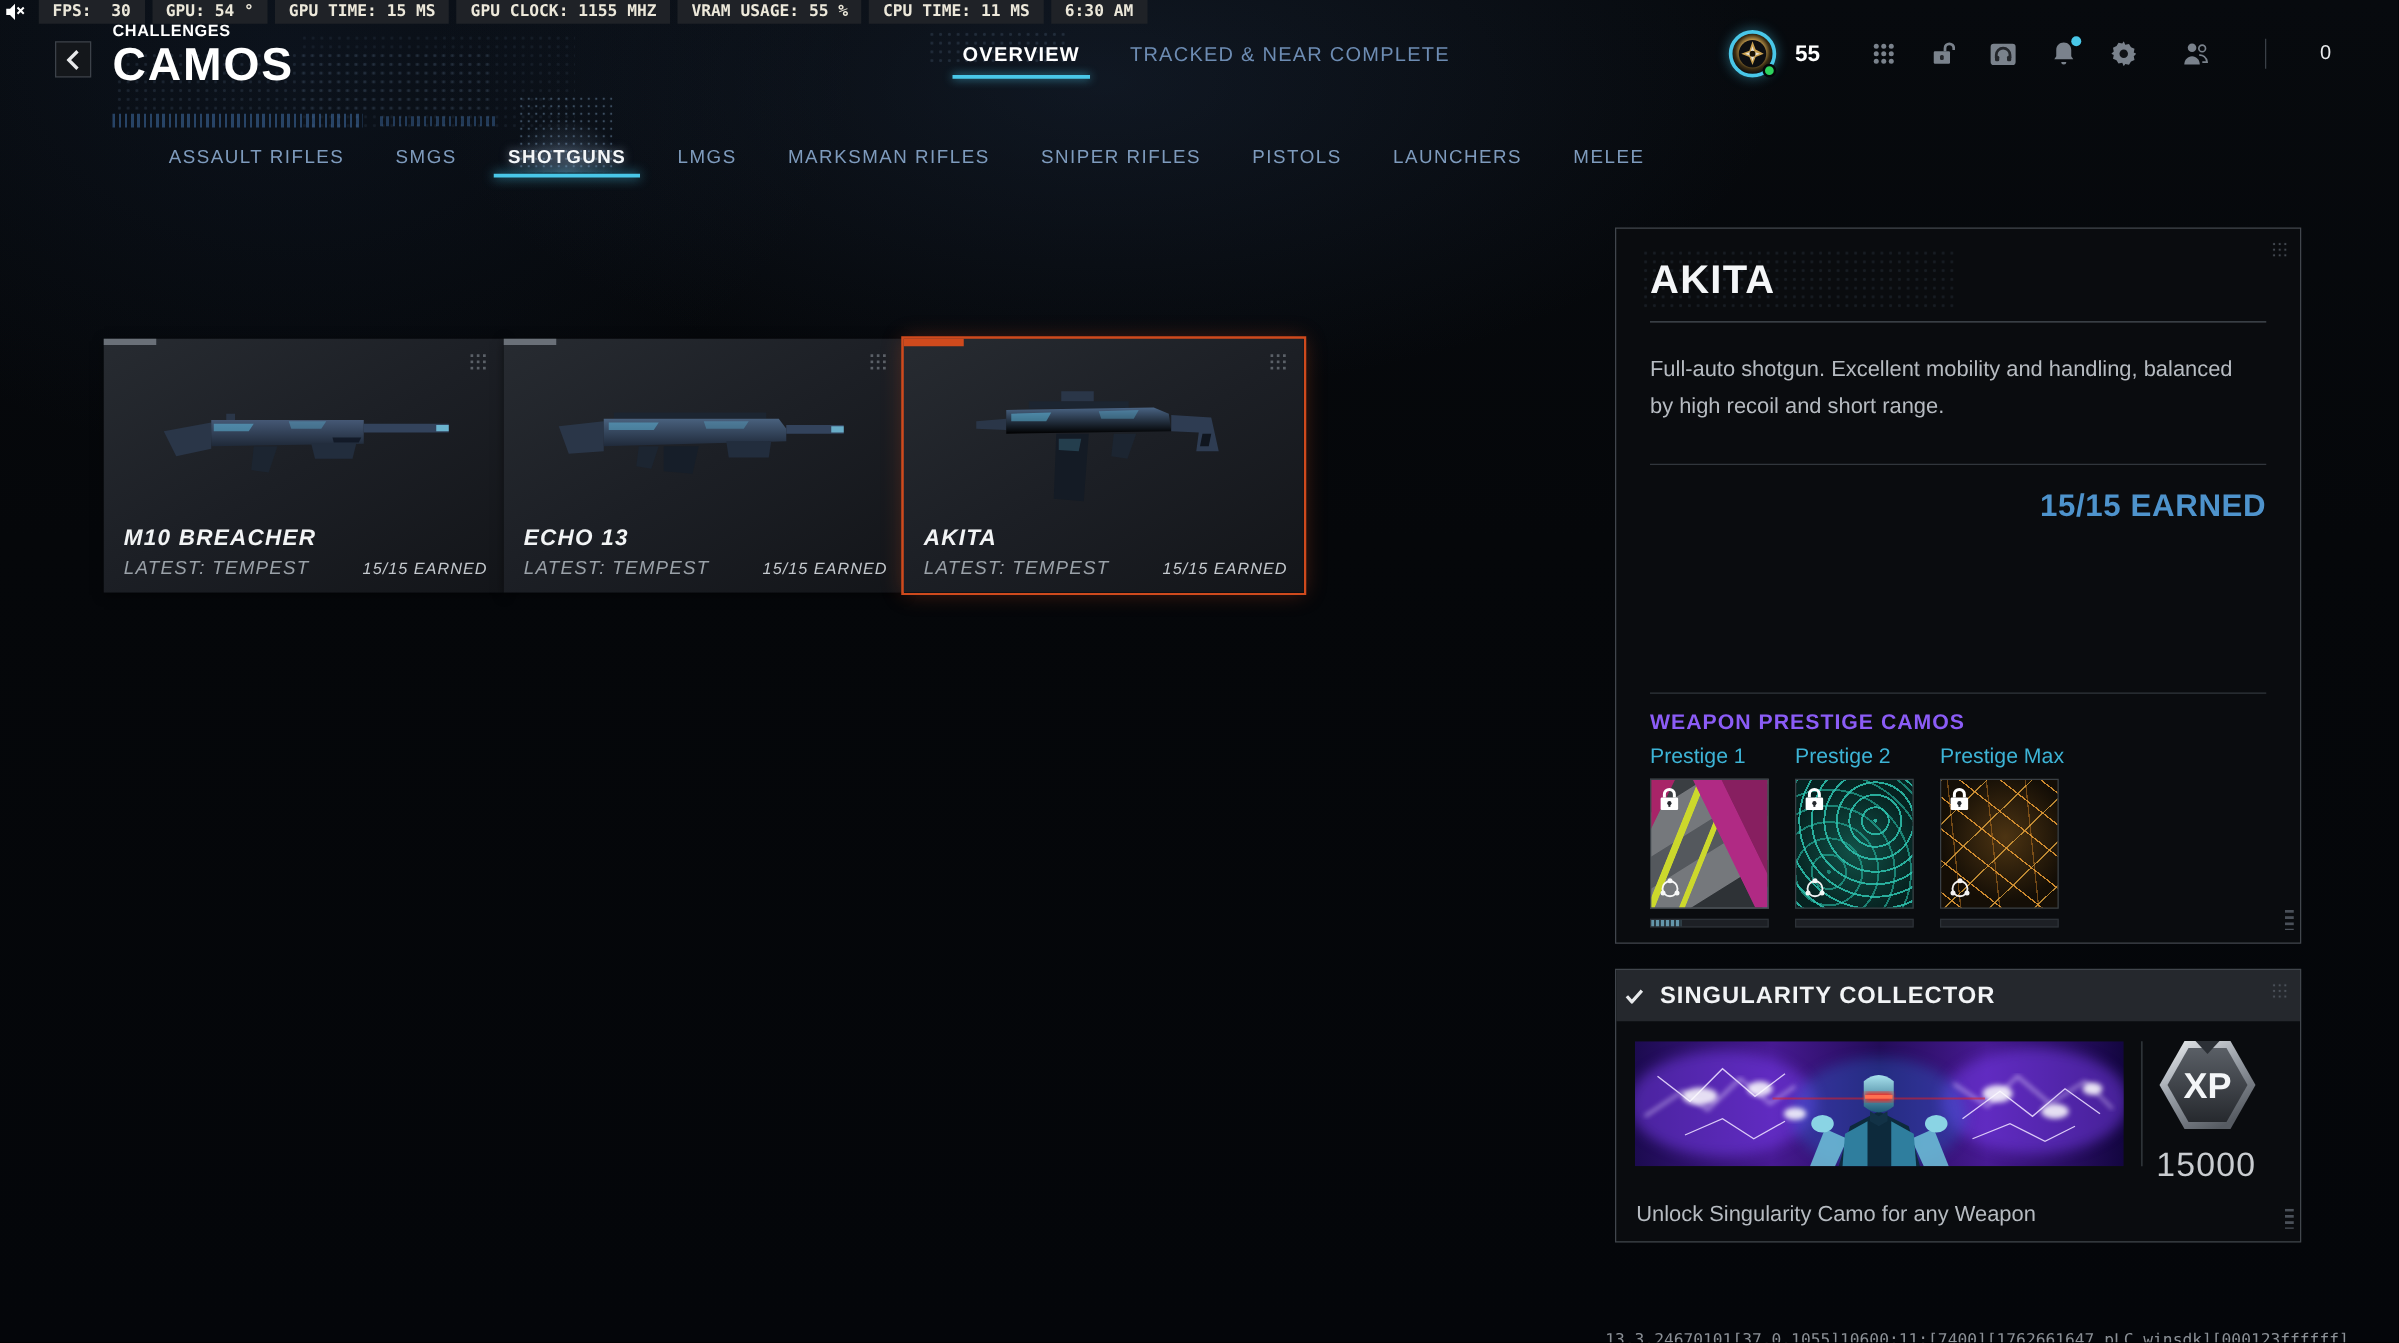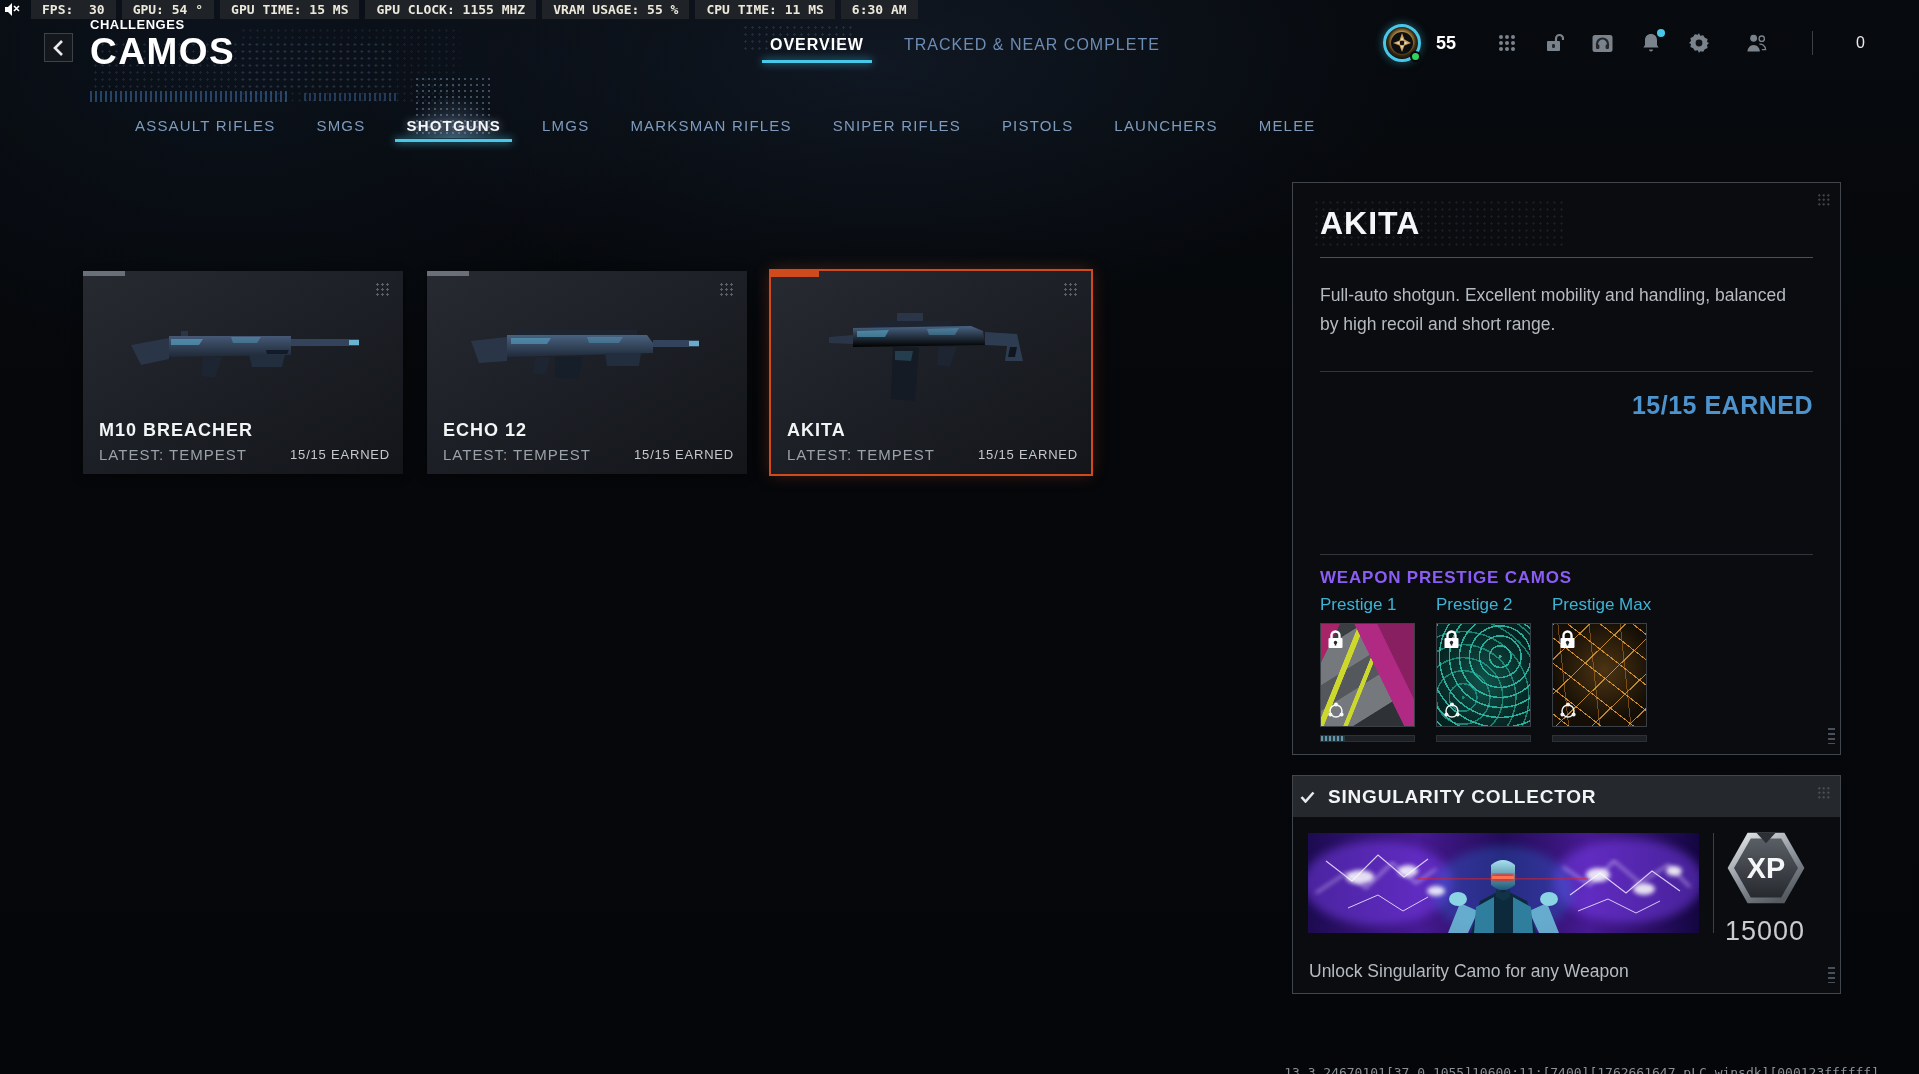--- a/index.html
+++ b/index.html
@@ -62,21 +62,21 @@
     background-image:radial-gradient(rgba(150,190,230,.7) 1px, transparent 1.2px);background-size:6px 6px;}
   
   .arclight{position:absolute;left:95px;top:183px;display:flex;}
   .arc-thumb{width:46px;height:46px;flex:0 0 46px;border:1px solid #55606c;
     background:
       conic-gradient(from 20deg,#e9eef3 0 38deg,#8a98a8 38deg 80deg,#2e3b4a 80deg 118deg,#c3ccd6 118deg 168deg,#5a6b7e 168deg 205deg,#f0f4f8 205deg 244deg,#38455a 244deg 292deg,#95a5b6 292deg 330deg,#dde4ea 330deg);}
   .arc-texts{margin-left:13px;padding-top:2px;}
   .arc-title{font-size:16px;font-weight:bold;letter-spacing:.8px;color:#f2f4f6;}
   .arc-status{margin-top:6px;display:flex;align-items:center;gap:8px;font-size:16px;color:#2ee05e;}
   
-  .cards{position:absolute;left:83px;top:271px;display:flex;gap:24px;}
+  .cards{position:absolute;left:83px;top:271px;display:flex;font-style:italic;}
   .card{position:relative;width:320px;height:203px;cursor:pointer;
     background:linear-gradient(150deg,#272b31 0%,#1c1f25 50%,#131519 100%);
     box-shadow:0 2px 8px rgba(0,0,0,.5);}
   .card.selected{box-shadow:0 0 0 2px #cf4a1d, 0 0 16px rgba(207,74,29,.35);}
   .ctab{position:absolute;top:0;left:0;width:42px;height:5px;background:#6a7078;}
   .card.selected .ctab{background:#cf4a1d;width:48px;height:6px;}
   .cgrid{position:absolute;top:11px;right:13px;width:15px;height:15px;opacity:.8;
     background-image:radial-gradient(#6a7078 1.1px, transparent 1.3px);background-size:5px 5px;}
   .gun{position:absolute;left:28px;top:22px;}
   .cname{position:absolute;left:16px;bottom:33px;font-size:18px;font-weight:bold;letter-spacing:1px;color:#f2f4f5;}
@@ -299,21 +299,21 @@
         <path d="M60 37 L182 37 L182 42 L60 42 Z" fill="#1c2531"></path>
         <path d="M52 42 L192 42 L198 50 L198 60 L52 64 Z" fill="url(#g2)"></path>
         <path d="M198 47 L244 47 L244 54 L198 54 Z" fill="#33435c"></path>
         <path d="M150 60 L186 60 L184 73 L152 73 Z" fill="#222d3d"></path>
         <path d="M100 64 L128 64 L123 86 L100 84 Z" fill="#161e29"></path>
         <path d="M80 64 L96 64 L90 82 L78 80 Z" fill="#1c2531"></path>
         <path d="M56 45 L96 45 L92 51 L56 51 Z" fill="#63cdf2" opacity=".4"></path>
         <path d="M132 44 L168 44 L164 50 L134 50 Z" fill="#63cdf2" opacity=".28"></path>
         <path d="M234 48 L244 48 L244 53 L234 53 Z" fill="#7fd9f5" opacity=".7"></path>
       </svg>
-      <div class="cname">ECHO 12</div>
+      <div class="cname">ECHO 13</div>
       <div class="clatest">LATEST: TEMPEST</div>
       <div class="cearned">15/15 EARNED</div>
     </div>
 
     <div class="card selected">
       <span class="ctab"></span>
       <span class="cgrid"></span>
       <svg class="gun" width="264" height="130" viewBox="0 0 264 130" style="top:16px;">
         <defs>
           <linearGradient id="g3" x1="0" y1="0" x2="0" y2="1">

